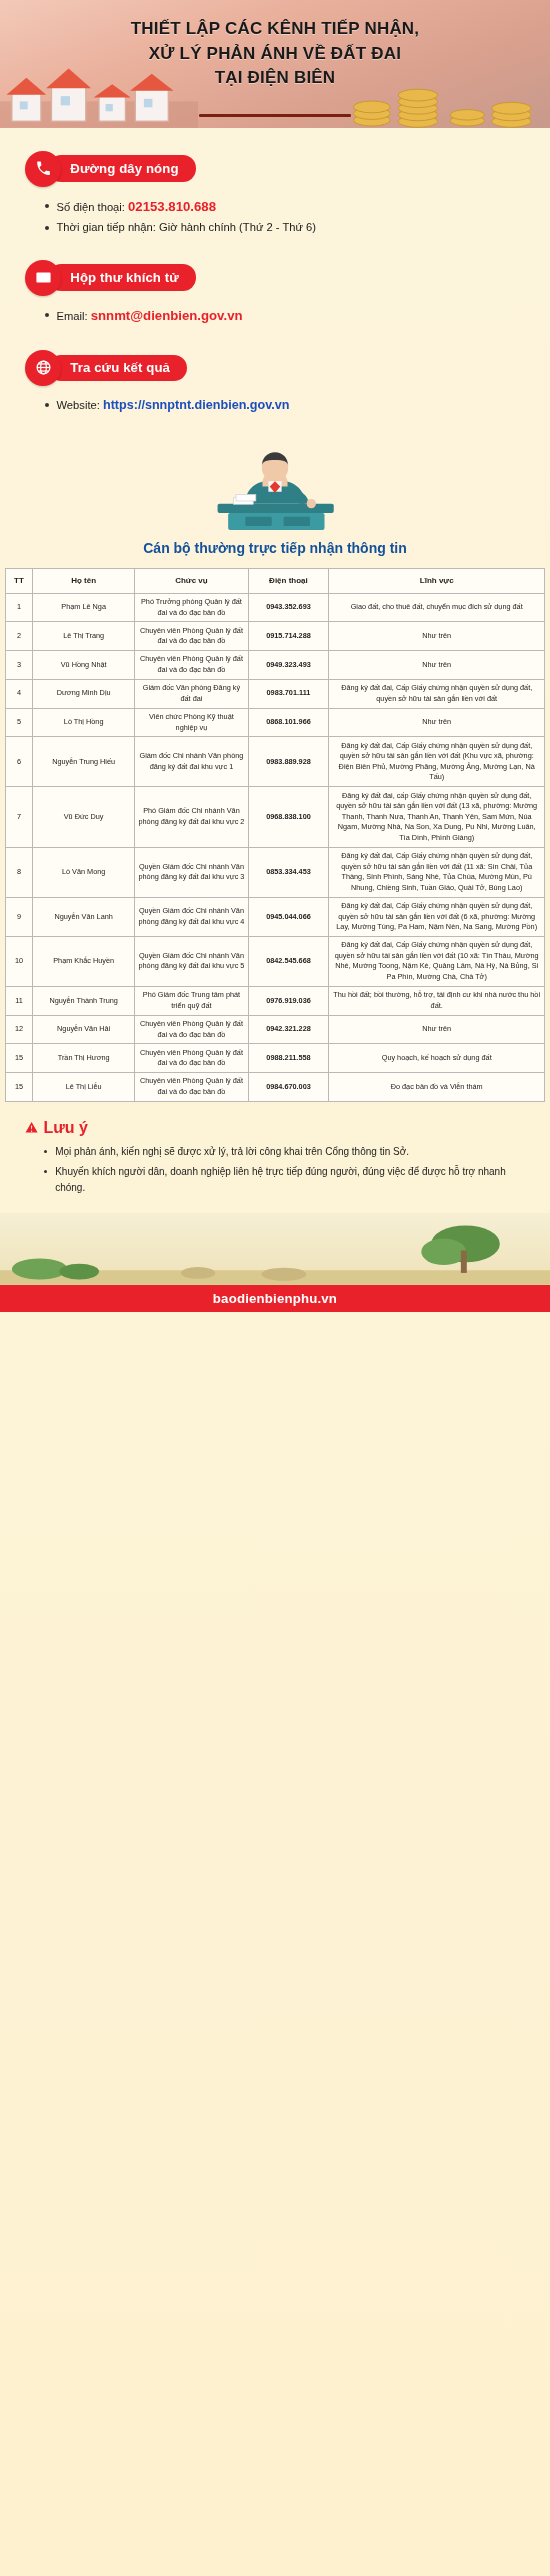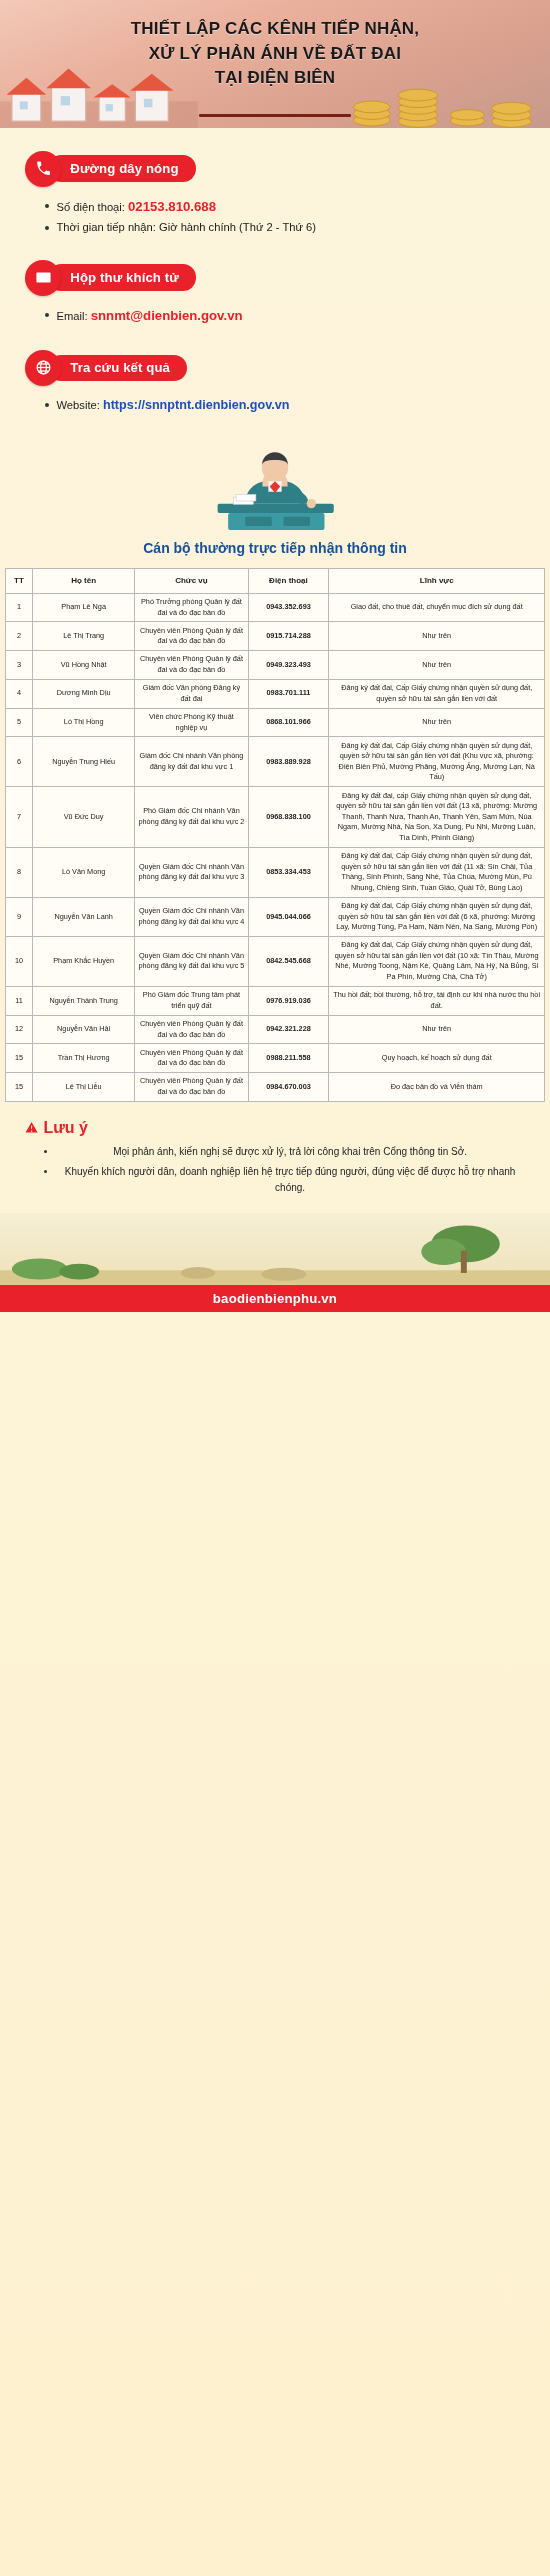--- a/index.html
+++ b/index.html
@@ -166,21 +166,20 @@
     display: flex; align-items: center;
     color: #e8212a;
     font-weight: bold;
     font-size: 16px;
   }
   .note-head .warn-ico { margin-right: 5.3px; display: inline-flex; }
   .note ul {
     margin: 6.6px 0 0 17px;
     padding: 0;
     list-style: none;
-    text-align: center;
   }
   .note ul li {
     position: relative;
     padding-left: 13.2px;
     font-size: 10px;
     line-height: 1.6;
     margin-bottom: 4px;
   }
   .note ul li::before {
     content: "";

